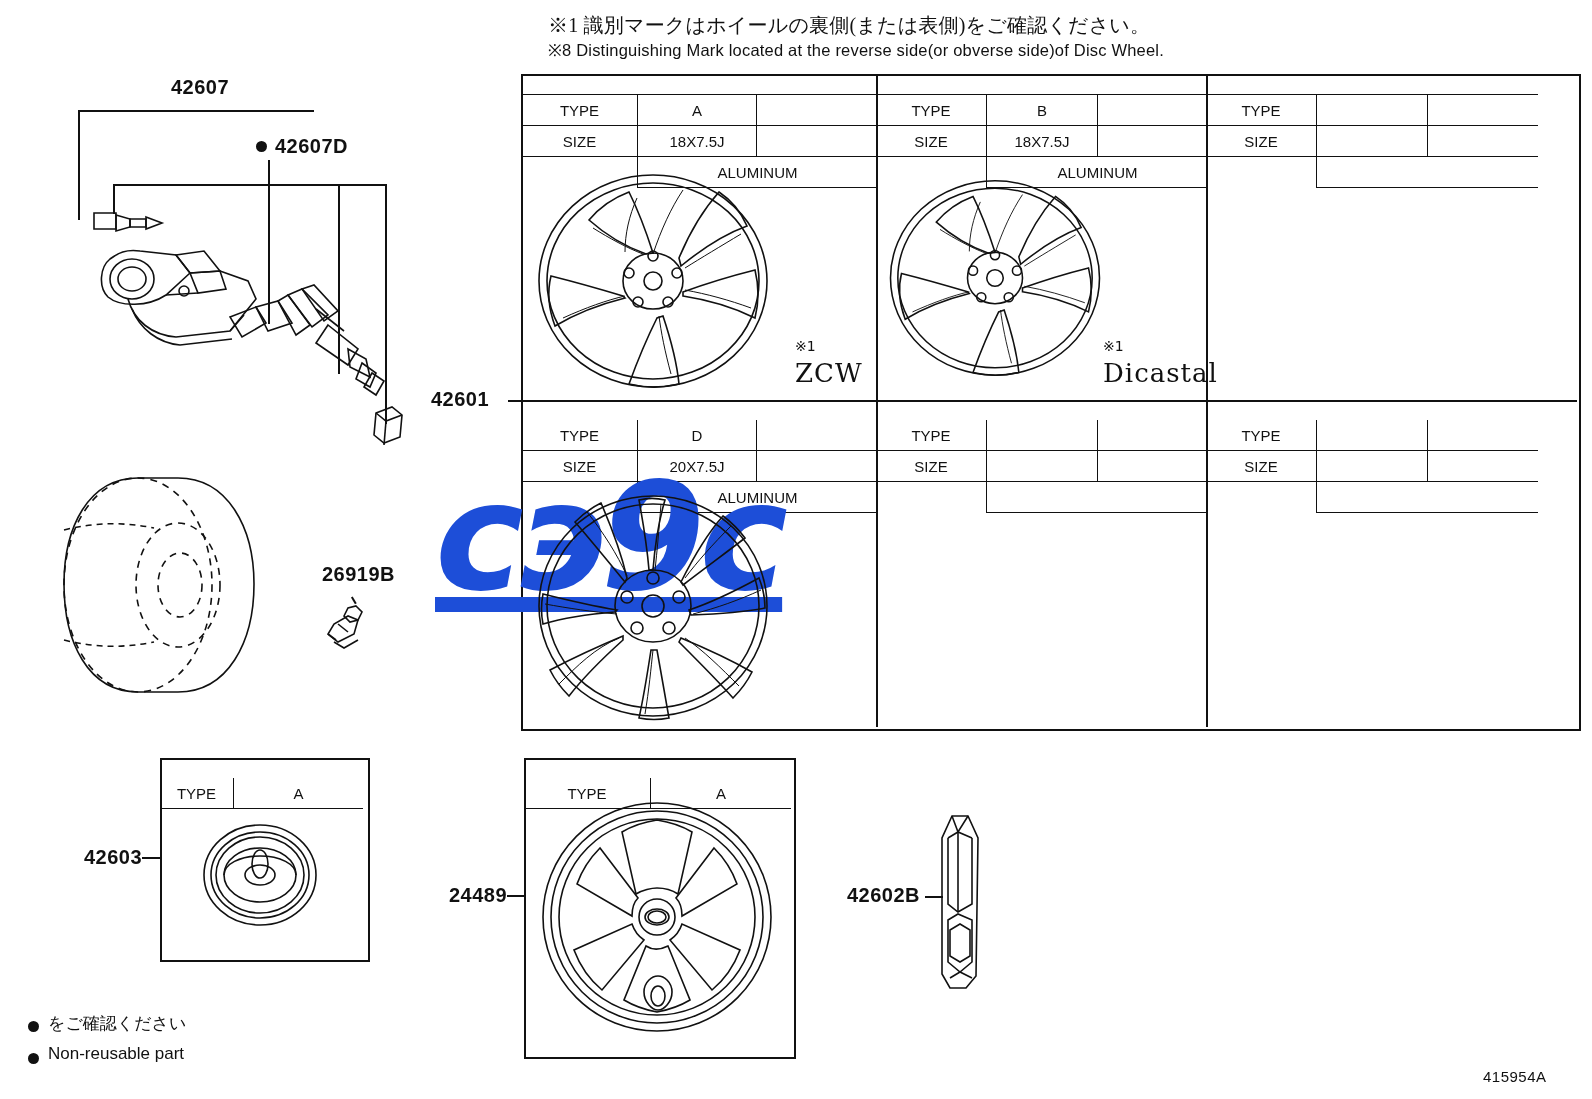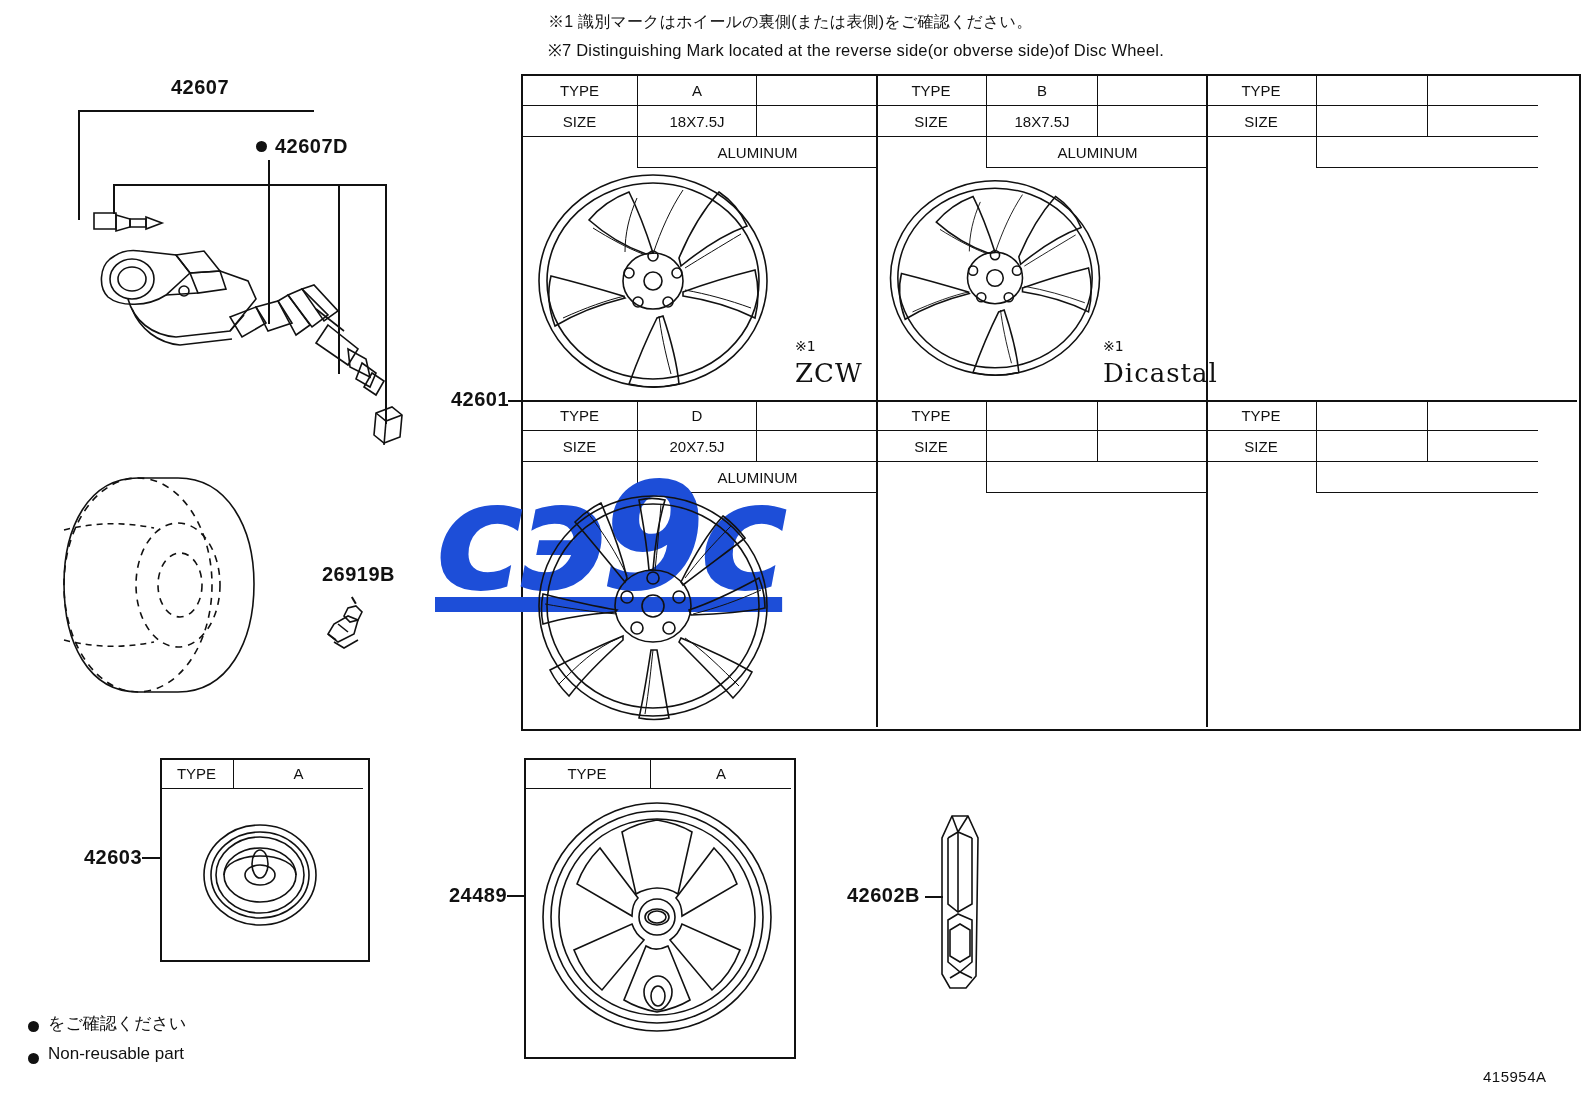--- a/index.html
+++ b/index.html
@@ -6,22 +6,22 @@
   body{
     width:1592px;height:1099px;
     background:#ffffff;
     font-family:"Liberation Sans", sans-serif;
     color:#111;
     position:relative;
     overflow:hidden;
   }
   .abs{position:absolute;}
   .note{font-size:16.5px;letter-spacing:.2px;white-space:nowrap;}
-  .note.jp{font-family:Liberation Sans, sans-serif;font-size:16px;}
-  .tbl{border-collapse:collapse;}
+  .note.jp{font-family:Liberation Serif, serif;font-size:20px;}
+  .tbl{border-collapse:collapse;margin-top:20px;}
   .tbl td{border:1.6px solid #111;font-size:15px;text-align:center;padding:0;height:30px;}
   .partno{font-size:20px;font-weight:bold;letter-spacing:.5px;}
   .small-label{font-size:13px;}
   .wm{
     position:absolute;
     color:#1d4ed8;
     font-weight:bold;
     font-size:150px;
     font-family:"DejaVu Sans", sans-serif;
     letter-spacing:-6px;
@@ -34,21 +34,21 @@
   .mark-jp{font-family:"DejaVu Sans", sans-serif;}
   .hline{height:1.6px;background:#111;position:absolute;}
   .vline{width:1.6px;background:#111;position:absolute;}
   .brandmark{font-family:"DejaVu Serif", serif;font-size:26px;letter-spacing:1px;}
   .codeno{font-size:15px;letter-spacing:.5px;}
 </style>
 </head>
 <body>
 
 <div class="abs note jp" style="left:548px;top:12px;">※1 識別マークはホイールの裏側(または表側)をご確認ください。</div>
-<div class="abs note" style="left:548px;top:38px;">※7 Distinguishing Mark located at the reverse side(or obverse side)of Disc Wheel.</div>
+<div class="abs note" style="left:548px;top:38px;">※8 Distinguishing Mark located at the reverse side(or obverse side)of Disc Wheel.</div>
 
 <div class="abs" style="left:521px;top:74px;width:1056px;height:653px;border:2px solid #111;"></div>
 
 <div class="vline" style="left:876px;top:74px;height:653px;"></div>
 <div class="vline" style="left:1206px;top:74px;height:653px;"></div>
 
 <div class="hline" style="left:521px;top:400px;width:1056px;"></div>
 
 <div class="abs" style="left:521px;top:74px;">
   <table class="tbl">
@@ -320,21 +320,21 @@
   <g fill="none" stroke="#111" stroke-width="1.6">
     <path d="M110 8 C60 8 36 58 36 114 C36 172 60 222 110 222 L150 222 C200 222 226 172 226 114 C226 58 200 8 150 8 Z"></path>
     <ellipse cx="110" cy="115" rx="74" ry="107" stroke-dasharray="7 6"></ellipse>
     <ellipse cx="150" cy="115" rx="42" ry="62" stroke-dasharray="7 6"></ellipse>
     <ellipse cx="152" cy="115" rx="22" ry="32" stroke-dasharray="7 6"></ellipse>
     <path d="M36 60 C68 52 96 52 126 58" stroke-dasharray="6 5"></path>
     <path d="M36 170 C68 178 96 178 126 172" stroke-dasharray="6 5"></path>
   </g>
 </svg>
 
-<div class="abs partno" style="left:451px;top:388px;">42601</div>
+<div class="abs partno" style="left:431px;top:388px;">42601</div>
 <div class="hline" style="left:508px;top:400px;width:14px;"></div>
 
 <div class="abs partno" style="left:322px;top:563px;">26919B</div>
 <div class="hline" style="left:352px;top:596px;width:8px;transform:rotate(60deg);transform-origin:left center;height:1.6px;"></div>
 <svg class="abs" style="left:318px;top:600px;" width="60" height="60" viewBox="0 0 60 60">
   <g fill="none" stroke="#111" stroke-width="1.6">
     <path d="M38 6 l6 6 -4 8 -8 2 -6 -6 4 -8 z"></path>
     <path d="M30 16 l-14 8 l-6 10 l10 8 l16 -8 l4 -14 z"></path>
     <path d="M10 34 l8 6"></path>
     <path d="M20 24 l10 8"></path>

